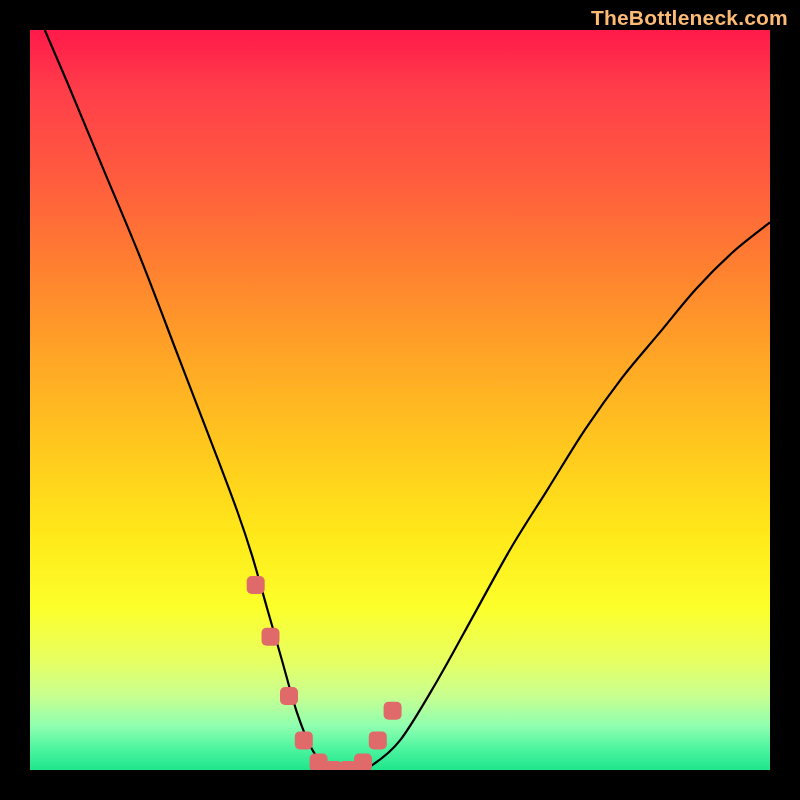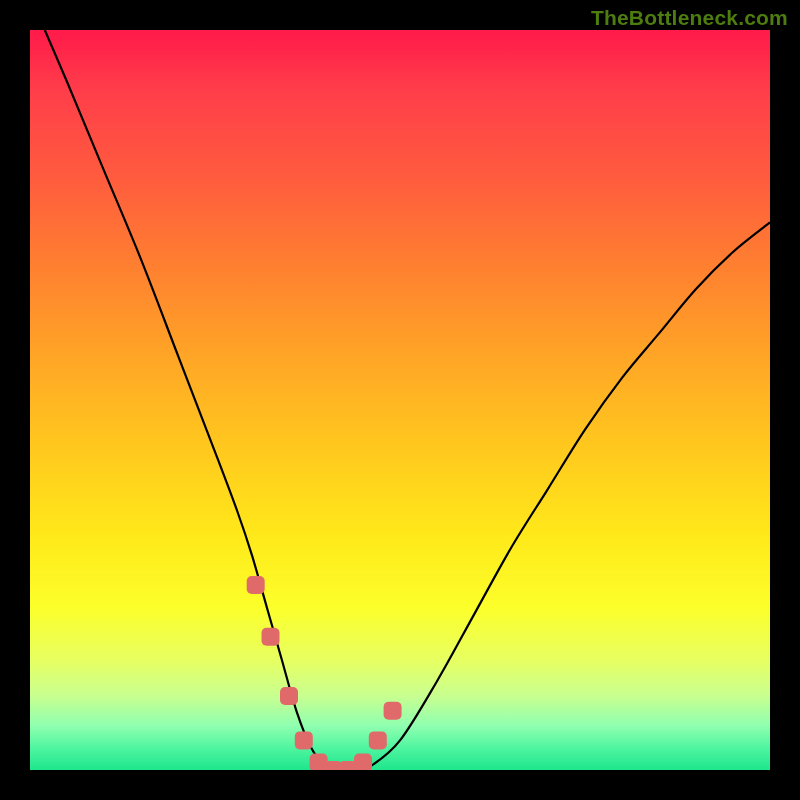--- a/index.html
+++ b/index.html
@@ -31,21 +31,21 @@
       #c8ff90 90%,
       #90ffb0 94%,
       #50f5a0 97%,
       #1ee68c 100%
     );
   }
   .watermark {
     position: absolute;
     top: 6px;
     right: 12px;
-    color: #4d7c0f;
+    color: #fdba74;
     font-size: 21px;
     font-weight: bold;
     z-index: 10;
     letter-spacing: 0.2px;
   }
   svg.curve {
     position: absolute;
     left: 0;
     top: 0;
     width: 740px;

